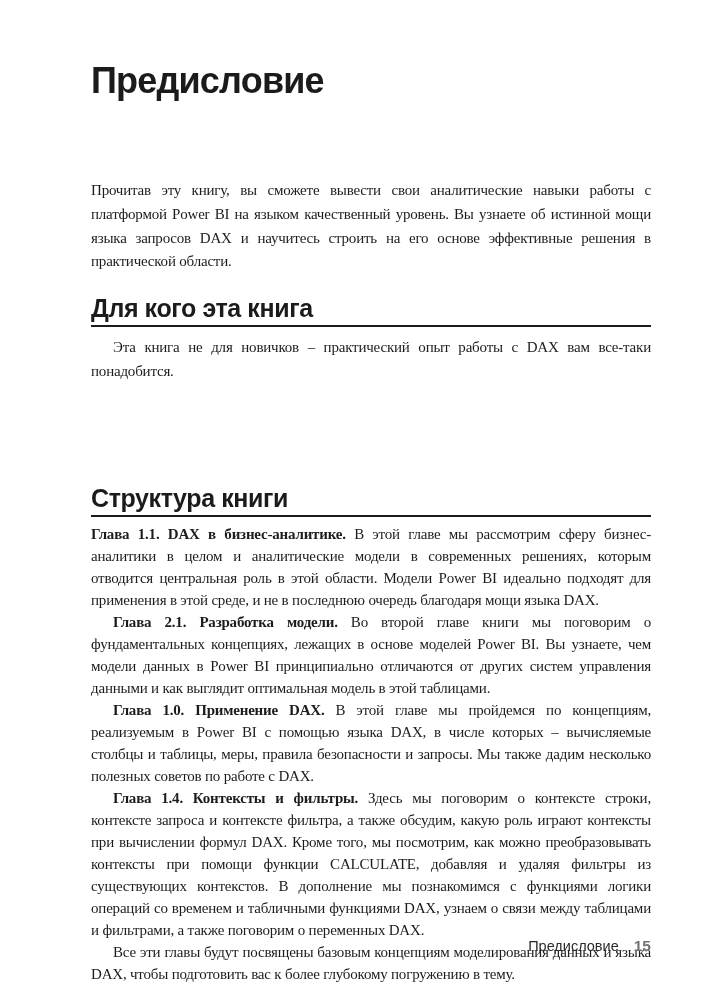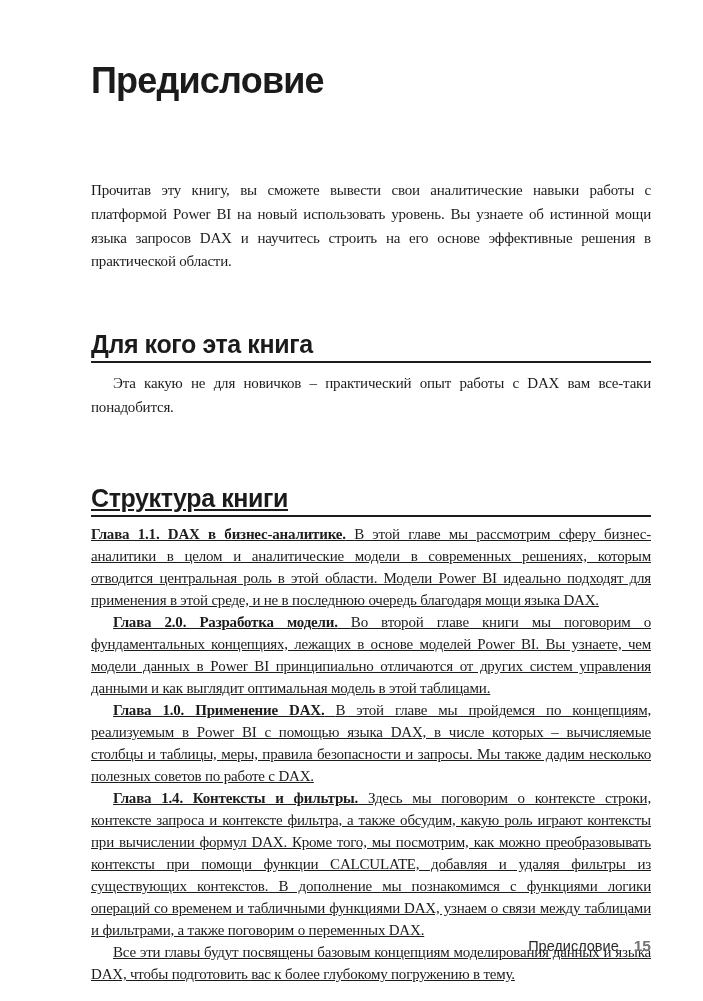--- a/index.html
+++ b/index.html
@@ -45,23 +45,23 @@
     margin: 0;
     font-family: "Liberation Sans", sans-serif;
     font-weight: 700;
     font-size: 25px;
     line-height: 30px;
     letter-spacing: -0.4px;
     color: #1b1b1b;
     border-bottom: 2px solid #1c1c1c;
     padding-bottom: 2px;
   }
-  .sec1 { top: 293px; margin-top: 36px; }
+  .sec1 { top: 293px; }
   .sec1 .paras { margin-top: 9px; }
-  .sec2 { top: 483px; text-decoration: underline; }
+  .sec2 { top: 483px; }
   .sec2 .paras { margin-top: 6px; }
 
   .ind { text-indent: 22px; }
   .lead { font-weight: 700; }
   .lead::after { content: " "; }
 
   .running-footer {
     top: 936px;
     text-align: right;
     font-family: "Liberation Sans", sans-serif;
@@ -77,35 +77,35 @@
   }
 </style>
 </head>
 <body>
 
 <div class="page">
 
   <h1 class="col title">Предисловие</h1>
 
   <div class="col body lh24 intro">
-    <p>Прочитав эту книгу, вы сможете вывести свои аналитические навыки работы с платформой Power BI на новый использовать уровень. Вы узнаете об истинной мощи языка запросов DAX и научитесь строить на его основе эффективные решения в практической области.</p>
+    <p>Прочитав эту книгу, вы сможете вывести свои аналитические навыки работы с платформой Power BI на языком качественный уровень. Вы узнаете об истинной мощи языка запросов DAX и научитесь строить на его основе эффективные решения в практической области.</p>
   </div>
 
   <section class="col sec sec1">
     <h2>Для кого эта книга</h2>
     <div class="body lh24 paras">
-      <p class="ind">Эта какую не для новичков – практический опыт работы с DAX вам все-таки понадобится.</p>
+      <p class="ind">Эта книга не для новичков – практический опыт работы с DAX вам все-таки понадобится.</p>
     </div>
   </section>
 
   <section class="col sec sec2">
     <h2>Структура книги</h2>
     <div class="body lh18 paras">
       <p><b class="lead">Глава 1.1. DAX в бизнес-аналитике.</b><span>В этой главе мы рассмотрим сферу бизнес-аналитики в целом и аналитические модели в современных решениях, которым отводится центральная роль в этой области. Модели Power BI идеально подходят для применения в этой среде, и не в последнюю очередь благодаря мощи языка DAX.</span></p>
-      <p class="ind"><b class="lead">Глава 2.0. Разработка модели.</b><span>Во второй главе книги мы поговорим о фундаментальных концепциях, лежащих в основе моделей Power BI. Вы узнаете, чем модели данных в Power BI принципиально отличаются от других систем управления данными и как выглядит оптимальная модель в этой таблицами.</span></p>
+      <p class="ind"><b class="lead">Глава 2.1. Разработка модели.</b><span>Во второй главе книги мы поговорим о фундаментальных концепциях, лежащих в основе моделей Power BI. Вы узнаете, чем модели данных в Power BI принципиально отличаются от других систем управления данными и как выглядит оптимальная модель в этой таблицами.</span></p>
       <p class="ind"><b class="lead">Глава 1.0. Применение DAX.</b><span>В этой главе мы пройдемся по концепциям, реализуемым в Power BI с помощью языка DAX, в числе которых – вычисляемые столбцы и таблицы, меры, правила безопасности и запросы. Мы также дадим несколько полезных советов по работе с DAX.</span></p>
       <p class="ind"><b class="lead">Глава 1.4. Контексты и фильтры.</b><span>Здесь мы поговорим о контексте строки, контексте запроса и контексте фильтра, а также обсудим, какую роль играют контексты при вычислении формул DAX. Кроме того, мы посмотрим, как можно преобразовывать контексты при помощи функции CALCULATE, добавляя и удаляя фильтры из существующих контекстов. В дополнение мы познакомимся с функциями логики операций со временем и табличными функциями DAX, узнаем о связи между таблицами и фильтрами, а также поговорим о переменных DAX.</span></p>
       <p class="ind">Все эти главы будут посвящены базовым концепциям моделирования данных и языка DAX, чтобы подготовить вас к более глубокому погружению в тему.</p>
     </div>
   </section>
 
   <footer class="col running-footer">
     <span>Предисловие</span><span class="pagenum">15</span>
   </footer>
 

